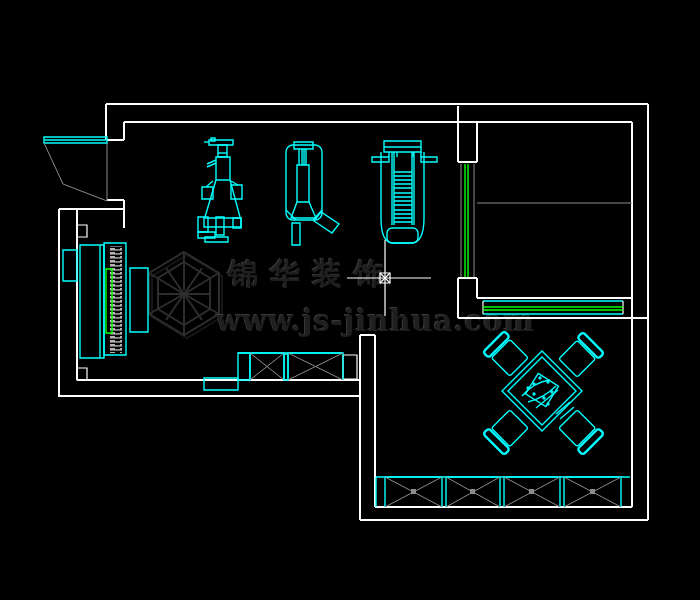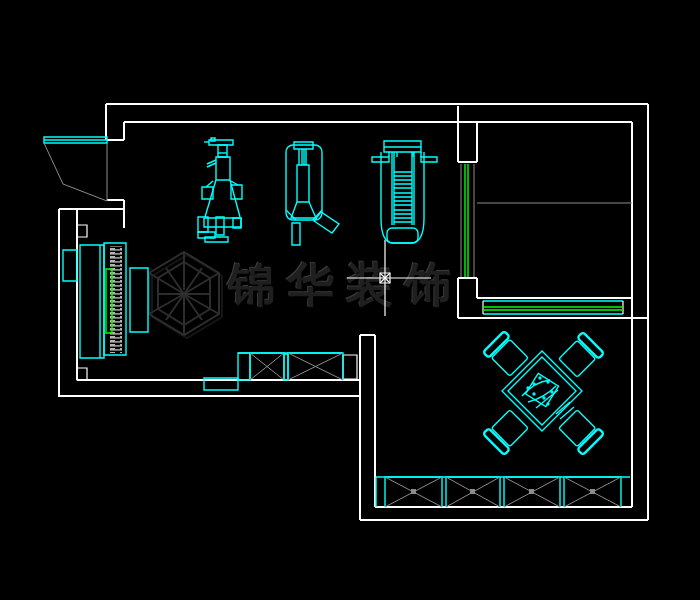--- a/index.html
+++ b/index.html
@@ -7,21 +7,21 @@
     --window_glass:#00ff00; --hatch:#8c8c8c; --watermark:#1f1f1f;
   }
   html,body{margin:0;padding:0;background:var(--background);}
   #stage{position:relative;width:700px;height:600px;background:var(--background);overflow:hidden;
          font-family:"DejaVu Sans",sans-serif;}
   
   #watermark{position:absolute;inset:0;z-index:1;}
   .wm-text{position:absolute;color:var(--watermark);
            text-shadow:2px 2px 1px #000000,-1px -1px 0 #3a3a3a;
            font-weight:bold;white-space:nowrap;user-select:none;}
-  #wm-brand{left:228px;top:254px;font-size:47px;letter-spacing:12px;
+  #wm-brand{left:228px;top:254px;font-size:30px;letter-spacing:12px;
             font-family:"DejaVu Sans",sans-serif;}
   #wm-url{left:216px;top:304px;font-size:29px;letter-spacing:1px;
           font-family:"DejaVu Serif",serif;}
   #wm-logo{position:absolute;left:144px;top:250px;}
   
   #plan{position:absolute;left:0;top:0;z-index:2;}
   #plan *{vector-effect:non-scaling-stroke;}
   .w{stroke:var(--wall);stroke-width:2;fill:none;}
   .w1{stroke:var(--wall);stroke-width:1.2;fill:none;}
   .c{stroke:var(--furniture);stroke-width:1.4;fill:none;}
@@ -43,20 +43,21 @@
         <polygon points="40,2 75,23 75,64 40,85 5,64 5,23"></polygon>
       </g>
       <g class="wm">
         <polygon points="40,2 75,23 75,64 40,85 5,64 5,23"></polygon>
         <polygon points="40,12 66,28 66,59 40,75 14,59 14,28"></polygon>
         <path d="M40,2 V40 M75,23 L40,44 M5,23 L40,44 M40,44 V85 M75,64 L40,44 M5,64 L40,44"></path>
         <path d="M22,18 L58,70 M58,18 L22,70 M14,44 H66"></path>
       </g>
     </svg>
     <div id="wm-brand" class="wm-text">锦华装饰</div>
+    <div id="wm-url" class="wm-text">www.js-jinhua.com</div>
   </div>
 
   <svg id="plan" width="700" height="600" viewBox="0 0 700 600">
 
     <defs>
       <pattern id="dots" width="8" height="8" patternUnits="userSpaceOnUse">
         <circle cx="2" cy="2" r="0.9" fill="#00ffff"></circle>
         <path d="M5,5.5 h3 M6.5,4 v3" stroke="#00ffff" stroke-width="0.8"></path>
       </pattern>
       <pattern id="keys" width="12" height="4" patternUnits="userSpaceOnUse">

